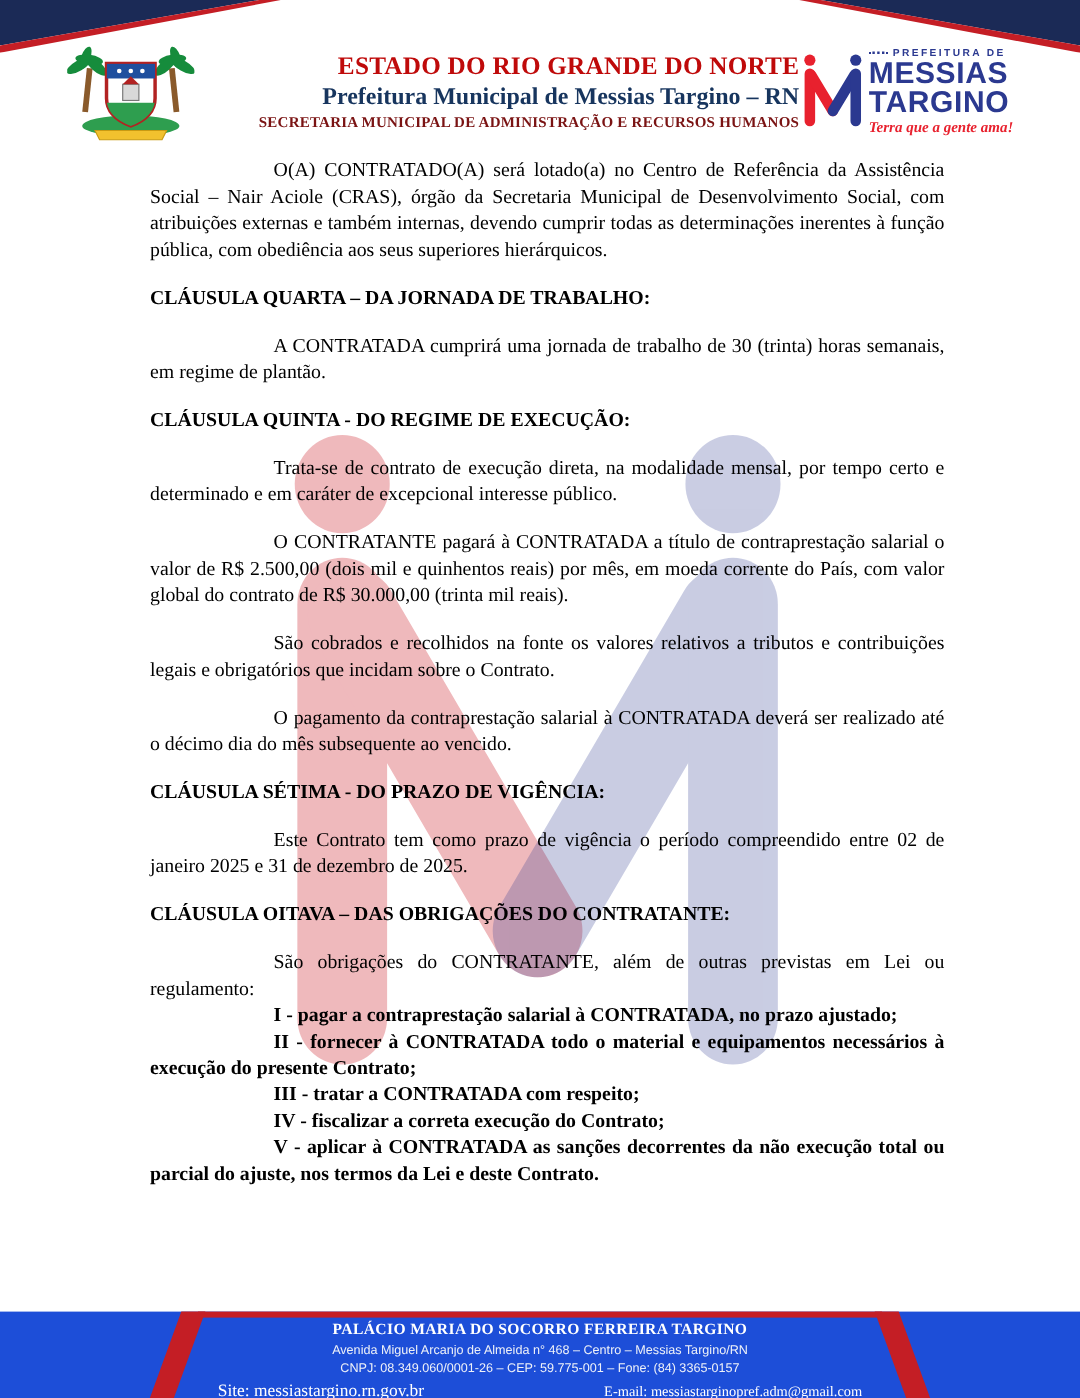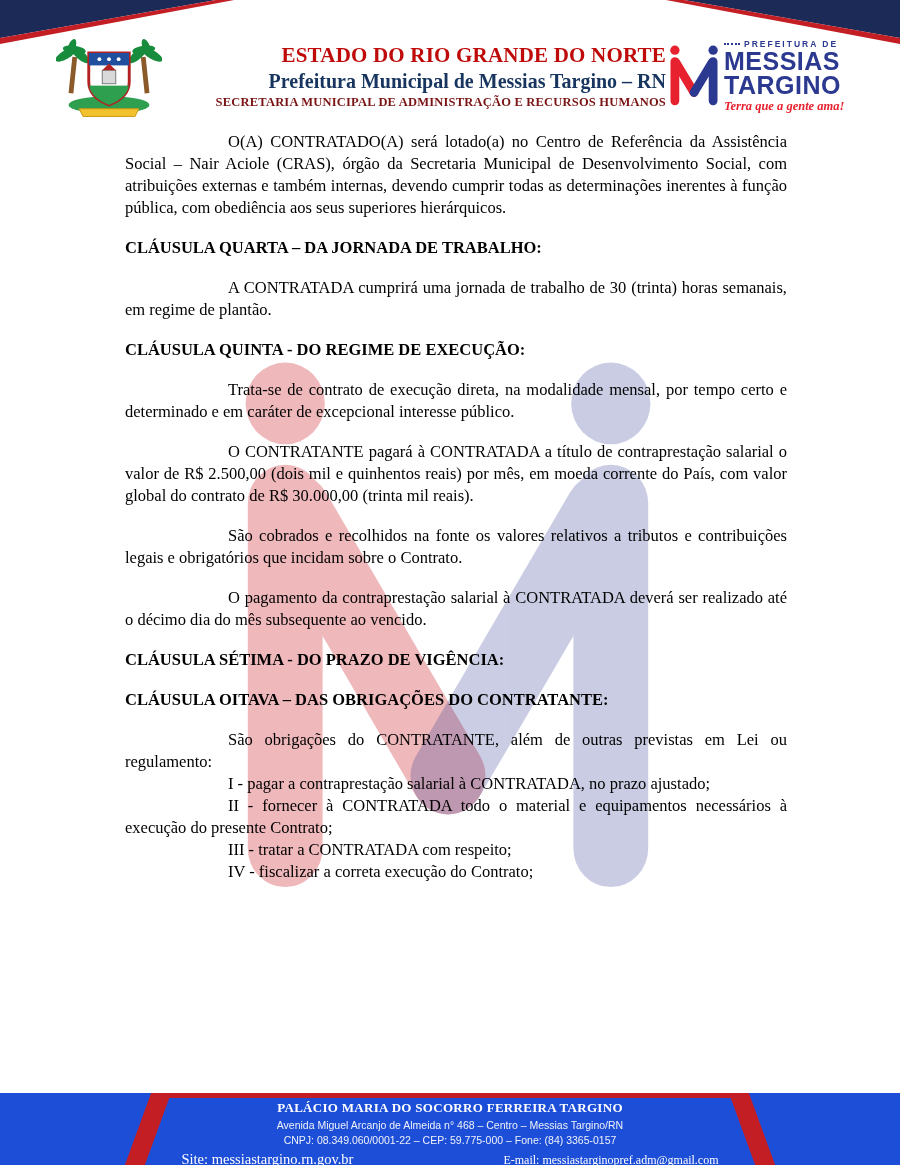--- a/index.html
+++ b/index.html
@@ -41,21 +41,21 @@
 
   
   .watermark { position:absolute; left:228px; top:358px; width:440px; height:545px; z-index:0; }
 
   
   .doc { position:absolute; top:131px; left:125px; width:662px; z-index:1;
          font-size:16.5px; line-height:22px; }
   .doc p { margin:0 0 18px 0; }
   .paragraph { text-align:justify; text-indent:103px; }
   .heading   { text-align:justify; font-weight:700; }
-  .item      { text-align:justify; text-indent:103px; margin-bottom:0 !important; }
+  .item      { text-align:justify; text-indent:103px; margin-bottom:0 !important;font-weight:bold; }
   .tight     { margin-bottom:0 !important; }
 
   
   .footer { position:absolute; left:0; right:0; bottom:0; height:72px;
             background:#1d4ed8; z-index:3; }
   .f-redline { position:absolute; top:0; left:165px; right:165px; height:5px; background:#c41e25; }
   .f-diag { position:absolute; top:0; bottom:0; width:20px; background:#c41e25; }
   .f-diag-left  { left:138px;  transform:skewX(-20deg); }
   .f-diag-right { right:138px; transform:skewX(20deg); }
   .footer-inner { position:relative; z-index:1; text-align:center; color:#fff; padding-top:7px; }
@@ -158,36 +158,38 @@
   <main class="doc">
       <p class="paragraph">O(A) CONTRATADO(A) será lotado(a) no Centro de Referência da Assistência Social – Nair Aciole (CRAS), órgão da Secretaria Municipal de Desenvolvimento Social, com atribuições externas e também internas, devendo cumprir todas as determinações inerentes à função pública, com obediência aos seus superiores hierárquicos.</p>
       <p class="heading">CLÁUSULA QUARTA – DA JORNADA DE TRABALHO:</p>
       <p class="paragraph">A CONTRATADA cumprirá uma jornada de trabalho de 30 (trinta) horas semanais, em regime de plantão.</p>
       <p class="heading">CLÁUSULA QUINTA - DO REGIME DE EXECUÇÃO:</p>
       <p class="paragraph">Trata-se de contrato de execução direta, na modalidade mensal, por tempo certo e determinado e em caráter de excepcional interesse público.</p>
       <p class="paragraph">O CONTRATANTE pagará à CONTRATADA a título de contraprestação salarial o valor de R$ 2.500,00 (dois mil e quinhentos reais) por mês, em moeda corrente do País, com valor global do contrato de R$ 30.000,00 (trinta mil reais).</p>
       <p class="paragraph">São cobrados e recolhidos na fonte os valores relativos a tributos e contribuições legais e obrigatórios que incidam sobre o Contrato.</p>
       <p class="paragraph">O pagamento da contraprestação salarial à CONTRATADA deverá ser realizado até o décimo dia do mês subsequente ao vencido.</p>
       <p class="heading">CLÁUSULA SÉTIMA - DO PRAZO DE VIGÊNCIA:</p>
+      <p class="paragraph">Este Contrato tem como prazo de vigência o período compreendido entre 02 de janeiro 2025 e 31 de dezembro de 2025.</p>
       <p class="heading">CLÁUSULA OITAVA – DAS OBRIGAÇÕES DO CONTRATANTE:</p>
       <p class="paragraph tight">São obrigações do CONTRATANTE, além de outras previstas em Lei ou regulamento:</p>
       <p class="item">I - pagar a contraprestação salarial à CONTRATADA, no prazo ajustado;</p>
       <p class="item">II - fornecer à CONTRATADA todo o material e equipamentos necessários à execução do presente Contrato;</p>
       <p class="item">III - tratar a CONTRATADA com respeito;</p>
       <p class="item">IV - fiscalizar a correta execução do Contrato;</p>
+      <p class="item">V - aplicar à CONTRATADA as sanções decorrentes da não execução total ou parcial do ajuste, nos termos da Lei e deste Contrato.</p>
     </main>
 
   <footer class="footer">
     <div class="f-redline"></div>
     <div class="f-diag f-diag-left"></div>
     <div class="f-diag f-diag-right"></div>
     <div class="footer-inner">
       <div class="palace">PALÁCIO MARIA DO SOCORRO FERREIRA TARGINO</div>
       <div class="addr">Avenida Miguel Arcanjo de Almeida n° 468 – Centro – Messias Targino/RN</div>
-      <div class="addr">CNPJ: 08.349.060/0001-22 – CEP: 59.775-000 – Fone: (84) 3365-0157</div>
+      <div class="addr">CNPJ: 08.349.060/0001-26 – CEP: 59.775-001 – Fone: (84) 3365-0157</div>
       <div class="sitemail">
         <span class="site">Site: messiastargino.rn.gov.br</span>
         <span class="email">E-mail: messiastarginopref.adm@gmail.com</span>
       </div>
     </div>
   </footer>
 
 </div>
 
 </body></html>

